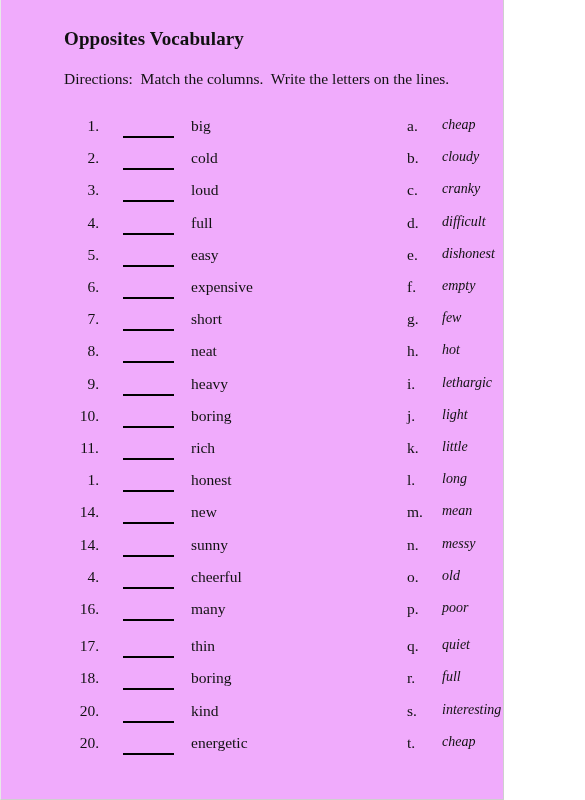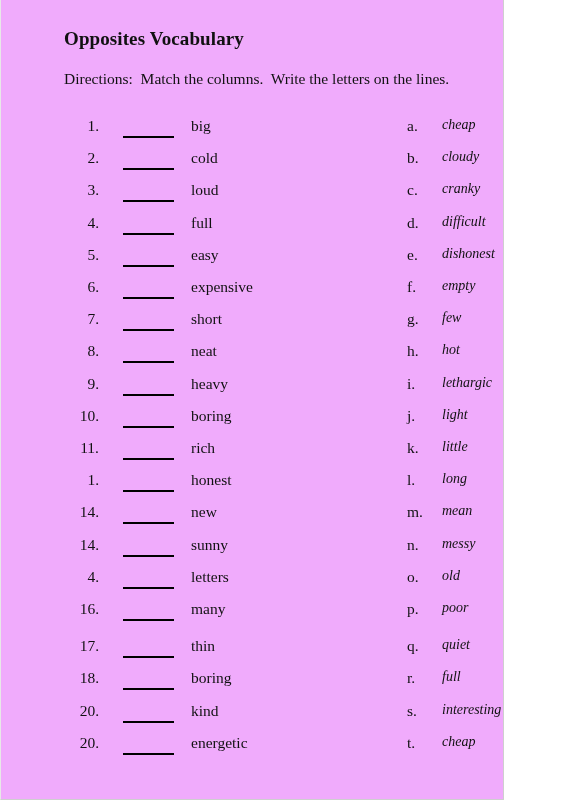--- a/index.html
+++ b/index.html
@@ -176,21 +176,21 @@
         <span class="row-word">new</span>
       </div>
       <div class="match-row" style="top: 535.6px;">
         <span class="row-number">14.</span>
         <span class="answer-line"></span>
         <span class="row-word">sunny</span>
       </div>
       <div class="match-row" style="top: 567.8px;">
         <span class="row-number">4.</span>
         <span class="answer-line"></span>
-        <span class="row-word">letters</span>
+        <span class="row-word">cheerful</span>
       </div>
       <div class="match-row" style="top: 600px;">
         <span class="row-number">16.</span>
         <span class="answer-line"></span>
         <span class="row-word">many</span>
       </div>
       <div class="match-row" style="top: 637.2px;">
         <span class="row-number">17.</span>
         <span class="answer-line"></span>
         <span class="row-word">thin</span>

